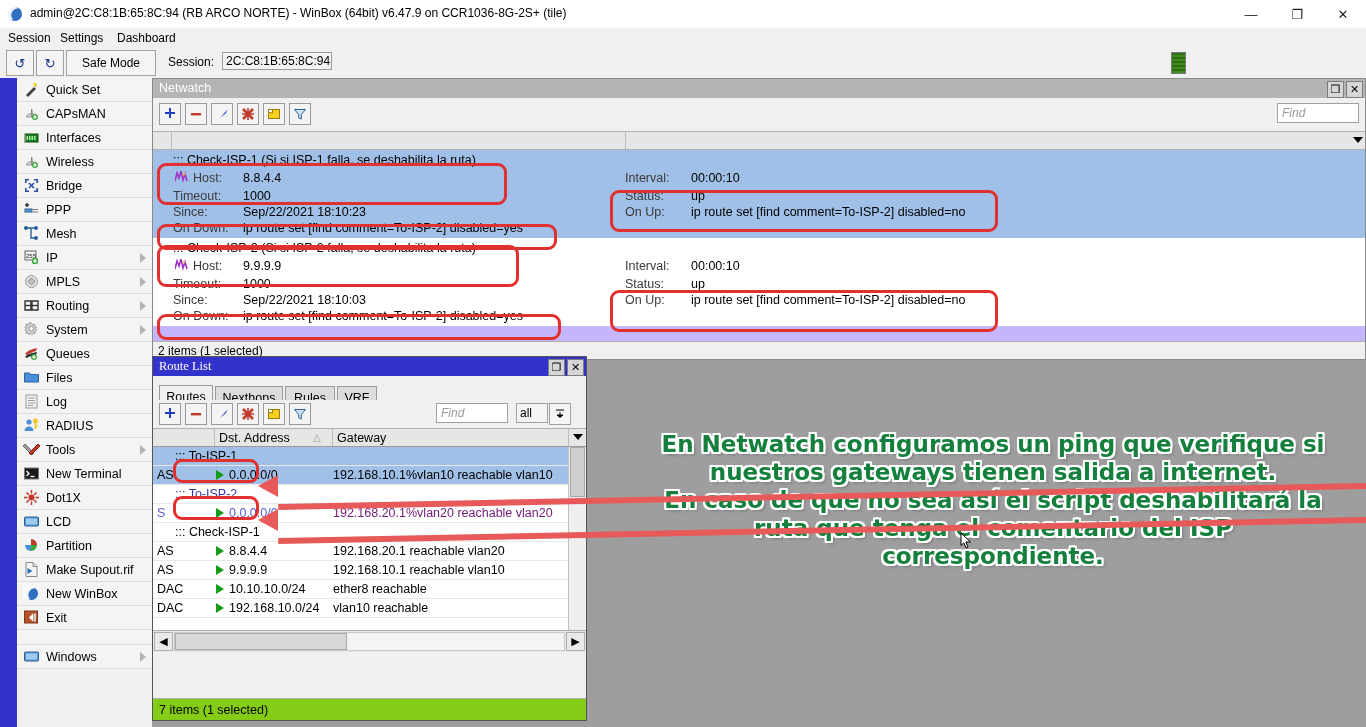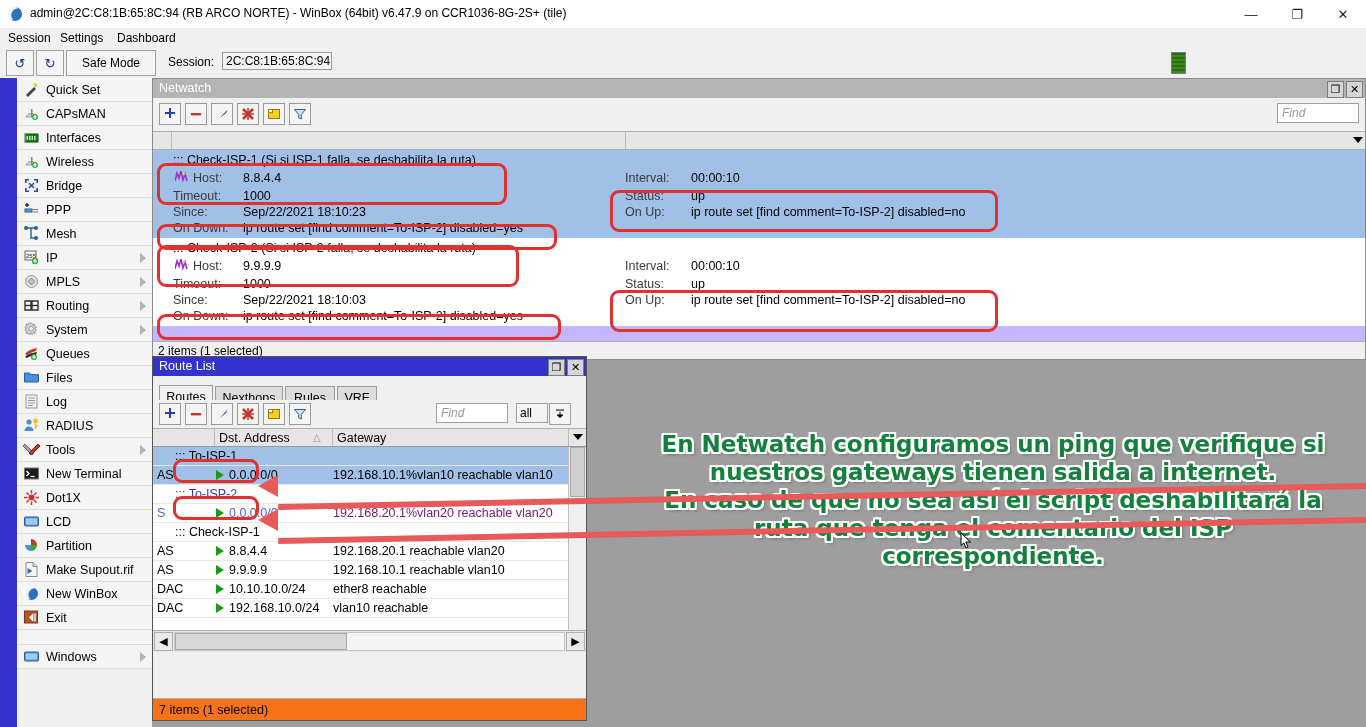--- a/index.html
+++ b/index.html
@@ -79,21 +79,21 @@
              border-top:1px solid #b0b0b0;font-size:12px;padding:2px 5px;box-sizing:border-box;}
 
   
   .mtb{width:22px;height:22px;border:1px solid #9a9a9a;background:#f4f4f4;display:inline-flex;
        align-items:center;justify-content:center;box-sizing:border-box;margin-right:4px;position:relative;}
 
   
   .routelist{position:absolute;left:152px;top:356px;width:435px;height:365px;background:#f0f0f0;
              border:1px solid #555;box-sizing:border-box;}
   .rl-title{position:absolute;left:0;top:0;width:100%;height:19px;background:#3333cc;}
-  .rl-title .t{position:absolute;left:6px;top:2px;font-size:12.5px;color:#fff;}
+  .rl-title .t{position:absolute;left:6px;top:2px;font-size:12.5px;color:#fff;font-family:Liberation Serif, serif;}
   .rl-wbtns{position:absolute;right:2px;top:2px;display:flex;gap:2px;}
   .rl-tabs{position:absolute;left:0;top:19px;width:100%;height:24px;background:#f0f0f0;border-bottom:1px solid #9a9a9a;margin-top:8px;}
   .rl-tab{position:absolute;top:2px;height:22px;border:1px solid #9a9a9a;border-bottom:none;background:#dcdcdc;
           font-size:12.5px;display:flex;align-items:center;justify-content:center;padding:0 7px;box-sizing:border-box;}
   .rl-tab.active{background:#f0f0f0;top:1px;height:23px;}
   .rl-tools{position:absolute;left:0;top:43px;width:100%;height:28px;background:#f0f0f0;}
   .rl-find{position:absolute;left:283px;top:3px;width:72px;height:20px;border:1px solid #a0a0a0;background:#fff;
            font-size:12px;color:#9a9a9a;font-style:italic;padding:2px 4px;box-sizing:border-box;}
   .rl-all{position:absolute;left:363px;top:3px;width:32px;height:20px;border:1px solid #a0a0a0;background:#f4f4f4;
           font-size:12px;padding:2px 3px;box-sizing:border-box;}
@@ -114,21 +114,21 @@
   .rl-dst{position:absolute;left:76px;top:2px;}
   .rl-gw{position:absolute;left:180px;top:2px;}
   .rl-cmtx{position:absolute;left:22px;top:2px;color:#000;}
   .rl-vscroll{position:absolute;right:0;top:90px;width:17px;height:183px;background:#efefef;border-left:1px solid #c0c0c0;}
   .rl-vthumb{position:absolute;left:1px;top:0;width:15px;height:50px;background:#cfcfcf;border:1px solid #a8a8a8;box-sizing:border-box;}
   .rl-hscroll{position:absolute;left:0;top:273px;width:100%;height:22px;background:#e6e6e6;border-top:1px solid #b0b0b0;box-sizing:border-box;}
   .hs-arrow{position:absolute;top:1px;width:19px;height:19px;background:#e9e9e9;border:1px solid #b0b0b0;
             display:flex;align-items:center;justify-content:center;font-size:11px;box-sizing:border-box;}
   .hs-track{position:absolute;left:21px;top:1px;right:21px;height:19px;background:#f4f4f4;border:1px solid #c8c8c8;box-sizing:border-box;}
   .hs-thumb{position:absolute;left:0;top:0;width:172px;height:17px;background:#d8d8d8;border:1px solid #aaa;box-sizing:border-box;}
-  .rl-status{position:absolute;left:0;bottom:0;width:100%;height:22px;background:#f97316;border-top:1px solid #b0b0b0;
+  .rl-status{position:absolute;left:0;bottom:0;width:100%;height:22px;background:#84cc16;border-top:1px solid #b0b0b0;
              font-size:12.5px;padding:4px 6px;box-sizing:border-box;}
 
   
   .redbox{position:absolute;border:3px solid #e03030;border-radius:9px;box-sizing:border-box;pointer-events:none;}
 
   
   .arrowline{position:absolute;background:#e85a5a;height:6px;pointer-events:none;}
   .arrowhead{position:absolute;width:0;height:0;border-top:11px solid transparent;border-bottom:11px solid transparent;
              border-right:20px solid #e85a5a;pointer-events:none;}
 

